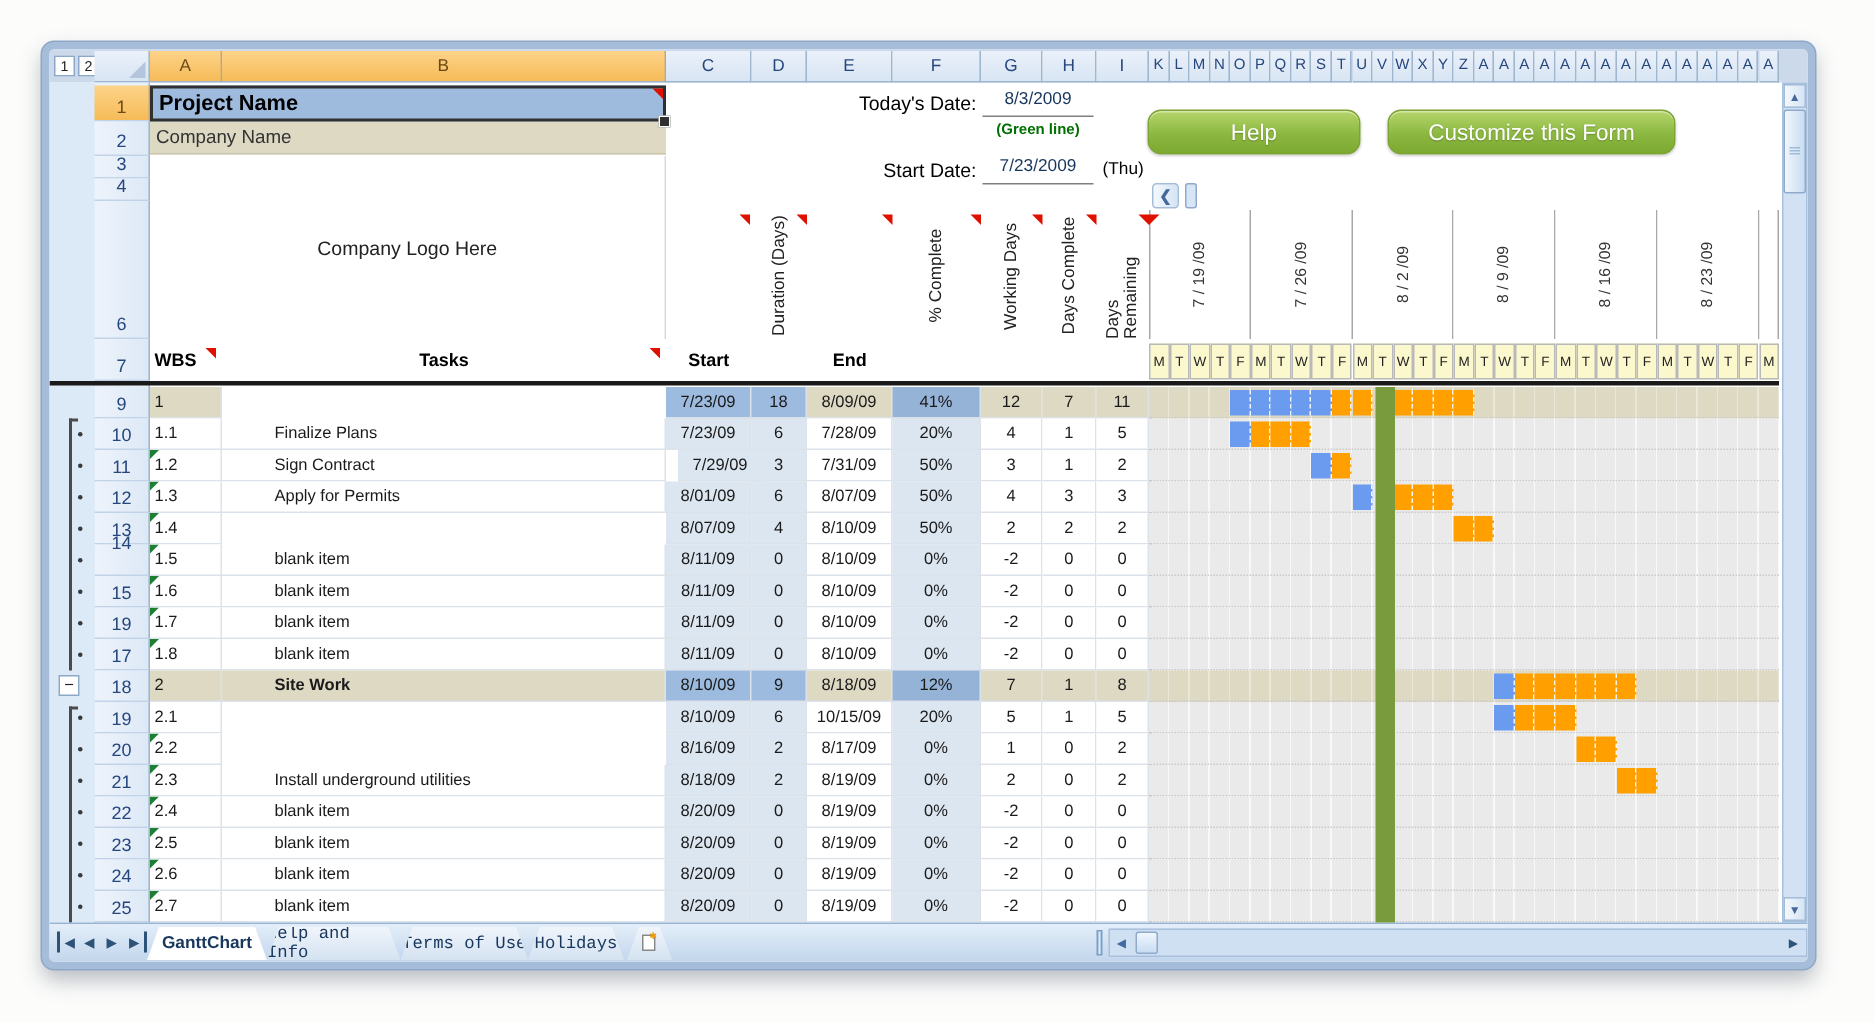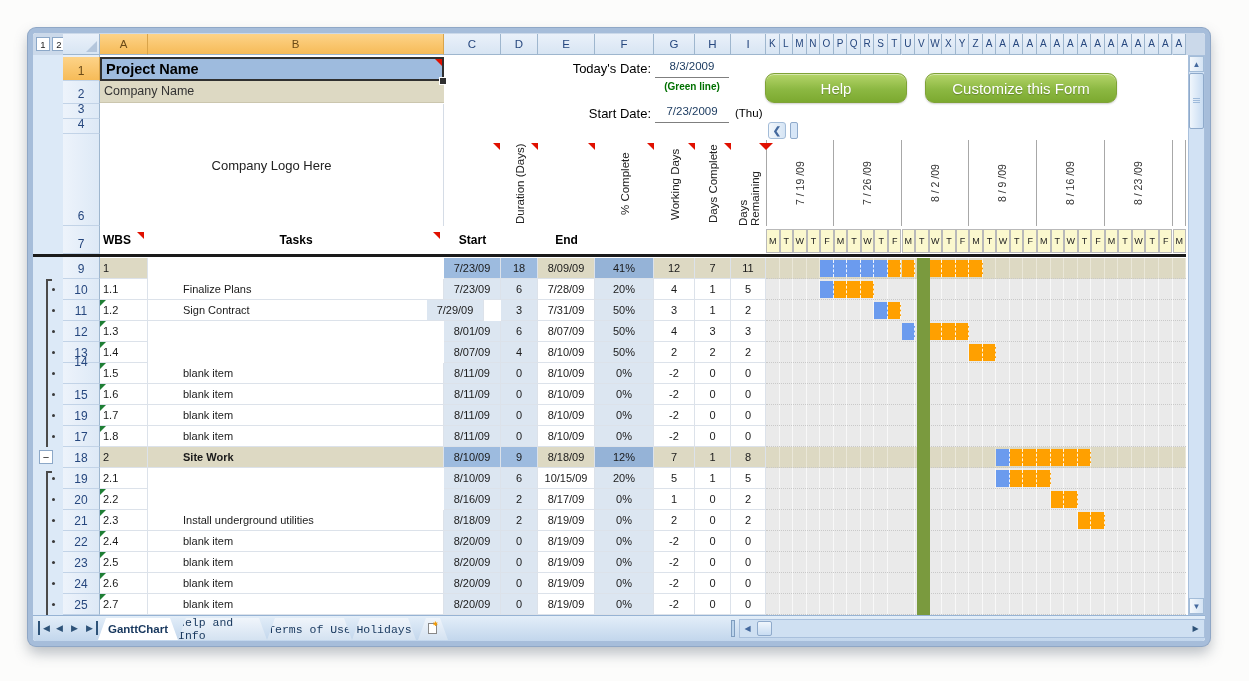--- a/index.html
+++ b/index.html
@@ -229,35 +229,36 @@
               <div class="gbar" style="position: absolute; left: 54.2px; width: 13.55px; background: rgb(107, 155, 238);"></div>
               <div class="gbar" style="position: absolute; left: 67.75px; width: 13.55px; background: rgb(255, 160, 0);"></div>
               <div class="gbar" style="position: absolute; left: 81.3px; width: 13.55px; background: rgb(255, 160, 0);"></div>
               <div class="gbar" style="position: absolute; left: 94.85px; width: 13.55px; background: rgb(255, 160, 0);"></div>
             </div>
           </div>
           <div style="position: absolute; left: 0px; top: 42px; width: 1123px; height: 21px;">
             <div class="rowhdrcell" style="position: absolute; left: 0px; top: 0px; width: 37px; height: 21px; padding-bottom: 2px;">11</div>
             <div class="cell" style="position: absolute; left: 37px; top: 0px; width: 48px; height: 21px; background: rgb(255, 255, 255); padding-left: 3px; font-weight: normal;">1.2<div class="tri-green" style="position: absolute;"></div></div>
             <div class="cell" style="position: absolute; left: 85px; top: 0px; width: 296px; height: 21px; background: rgb(255, 255, 255); padding-left: 35px; font-weight: normal;">Sign Contract</div>
-            <div class="cell c-num" style="position: absolute; left: 364px; top: 0px; width: 57px; height: 21px; background: rgb(220, 230, 241); padding-left: 0px; font-weight: normal;">7/29/09</div>
+            <div class="cell c-num" style="position: absolute; left: 389px; top: 0px; width: 57px; height: 21px; background: rgb(220, 230, 241); padding-left: 0px; font-weight: normal;">7/29/09</div>
             <div class="cell c-num" style="position: absolute; left: 438px; top: 0px; width: 37px; height: 21px; background: rgb(220, 230, 241); padding-left: 0px; font-weight: normal;">3</div>
             <div class="cell c-num" style="position: absolute; left: 475px; top: 0px; width: 57px; height: 21px; background: rgb(255, 255, 255); padding-left: 0px; font-weight: normal;">7/31/09</div>
             <div class="cell c-num" style="position: absolute; left: 532px; top: 0px; width: 59px; height: 21px; background: rgb(220, 230, 241); padding-left: 0px; font-weight: normal;">50%</div>
             <div class="cell c-num" style="position: absolute; left: 591px; top: 0px; width: 41px; height: 21px; background: rgb(255, 255, 255); padding-left: 0px; font-weight: normal;">3</div>
             <div class="cell c-num" style="position: absolute; left: 632px; top: 0px; width: 36px; height: 21px; background: rgb(255, 255, 255); padding-left: 0px; font-weight: normal;">1</div>
             <div class="cell c-num" style="position: absolute; left: 668px; top: 0px; width: 35px; height: 21px; background: rgb(255, 255, 255); padding-left: 0px; font-weight: normal;">2</div>
             <div style="position: absolute; left: 703px; top: 0px; width: 420px; height: 21px; background: repeating-linear-gradient(90deg, rgb(234, 234, 234) 0px, rgb(234, 234, 234) 12.55px, rgb(248, 248, 248) 12.55px, rgb(248, 248, 248) 13.55px); border-bottom: 1px dotted rgb(201, 201, 201); box-sizing: border-box;">
               <div class="gbar" style="position: absolute; left: 108.4px; width: 13.55px; background: rgb(107, 155, 238);"></div>
               <div class="gbar" style="position: absolute; left: 121.95px; width: 13.55px; background: rgb(255, 160, 0);"></div>
             </div>
           </div>
           <div style="position: absolute; left: 0px; top: 63px; width: 1123px; height: 21px;">
             <div class="rowhdrcell" style="position: absolute; left: 0px; top: 0px; width: 37px; height: 21px; padding-bottom: 2px;">12</div>
             <div class="cell" style="position: absolute; left: 37px; top: 0px; width: 48px; height: 21px; background: rgb(255, 255, 255); padding-left: 3px; font-weight: normal;">1.3<div class="tri-green" style="position: absolute;"></div></div>
+            <div class="cell" style="position: absolute; left: 85px; top: 0px; width: 296px; height: 21px; background: rgb(255, 255, 255); padding-left: 35px; font-weight: normal;">Apply for Permits</div>
             <div class="cell c-num" style="position: absolute; left: 381px; top: 0px; width: 57px; height: 21px; background: rgb(220, 230, 241); padding-left: 0px; font-weight: normal;">8/01/09</div>
             <div class="cell c-num" style="position: absolute; left: 438px; top: 0px; width: 37px; height: 21px; background: rgb(220, 230, 241); padding-left: 0px; font-weight: normal;">6</div>
             <div class="cell c-num" style="position: absolute; left: 475px; top: 0px; width: 57px; height: 21px; background: rgb(255, 255, 255); padding-left: 0px; font-weight: normal;">8/07/09</div>
             <div class="cell c-num" style="position: absolute; left: 532px; top: 0px; width: 59px; height: 21px; background: rgb(220, 230, 241); padding-left: 0px; font-weight: normal;">50%</div>
             <div class="cell c-num" style="position: absolute; left: 591px; top: 0px; width: 41px; height: 21px; background: rgb(255, 255, 255); padding-left: 0px; font-weight: normal;">4</div>
             <div class="cell c-num" style="position: absolute; left: 632px; top: 0px; width: 36px; height: 21px; background: rgb(255, 255, 255); padding-left: 0px; font-weight: normal;">3</div>
             <div class="cell c-num" style="position: absolute; left: 668px; top: 0px; width: 35px; height: 21px; background: rgb(255, 255, 255); padding-left: 0px; font-weight: normal;">3</div>
             <div style="position: absolute; left: 703px; top: 0px; width: 420px; height: 21px; background: repeating-linear-gradient(90deg, rgb(234, 234, 234) 0px, rgb(234, 234, 234) 12.55px, rgb(248, 248, 248) 12.55px, rgb(248, 248, 248) 13.55px); border-bottom: 1px dotted rgb(201, 201, 201); box-sizing: border-box;">
               <div class="gbar" style="position: absolute; left: 135.5px; width: 13.55px; background: rgb(107, 155, 238);"></div>
               <div class="gbar" style="position: absolute; left: 162.6px; width: 13.55px; background: rgb(255, 160, 0);"></div>

